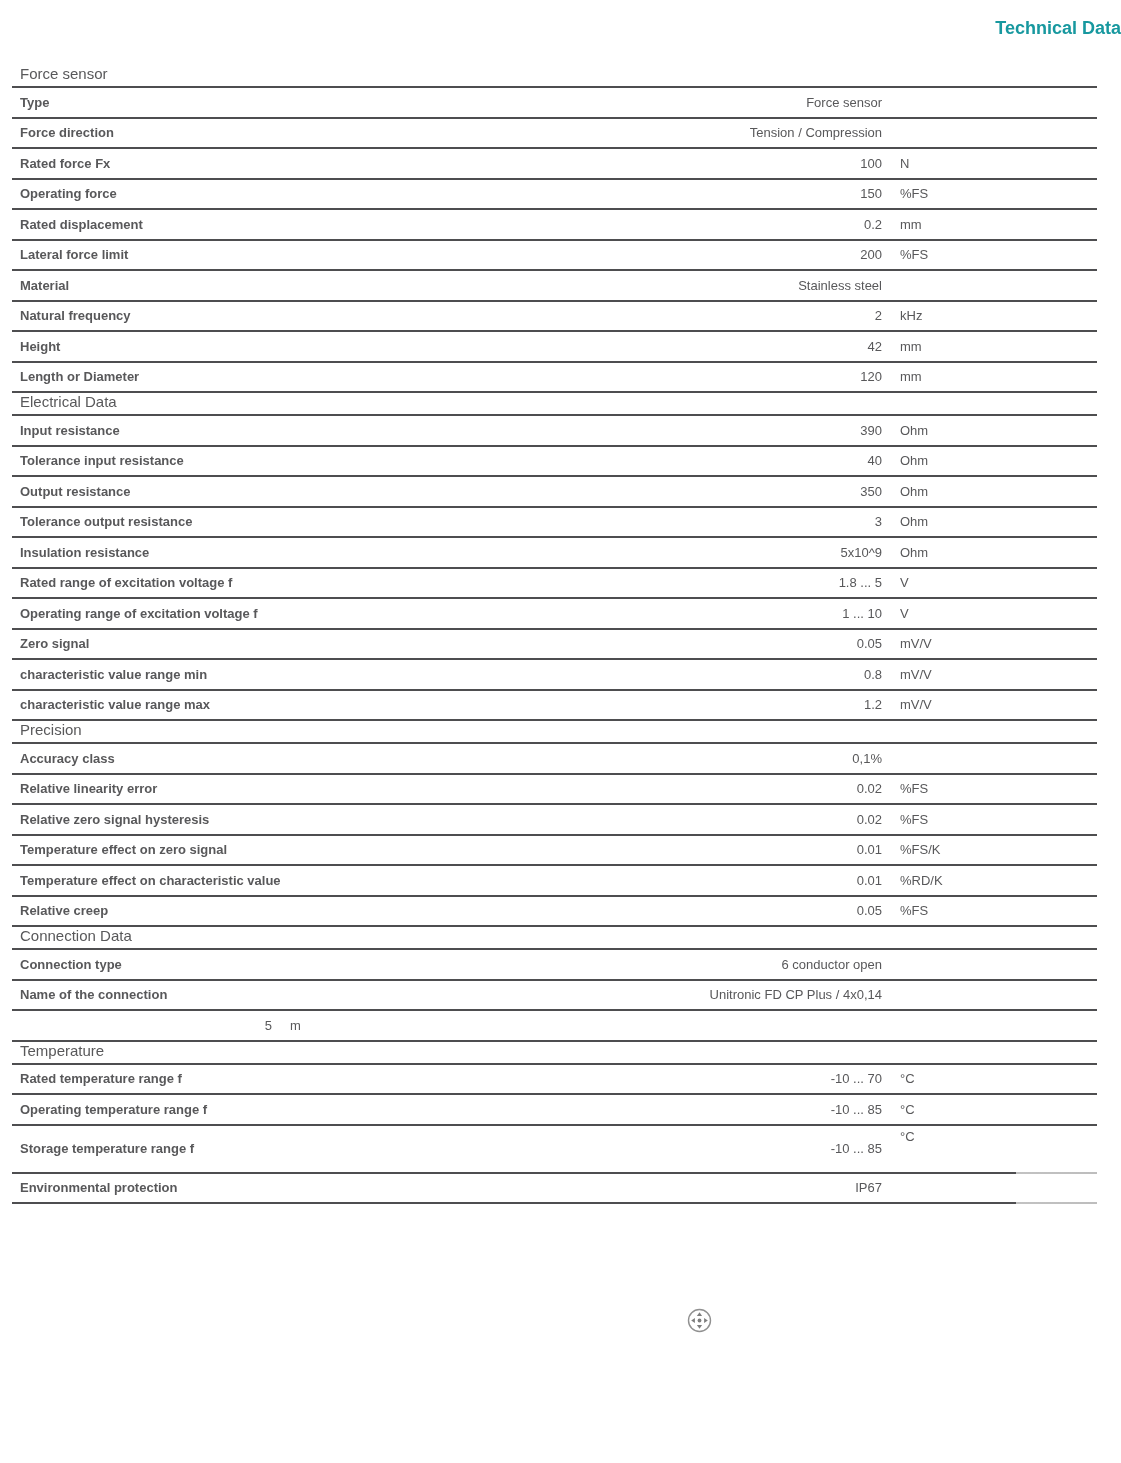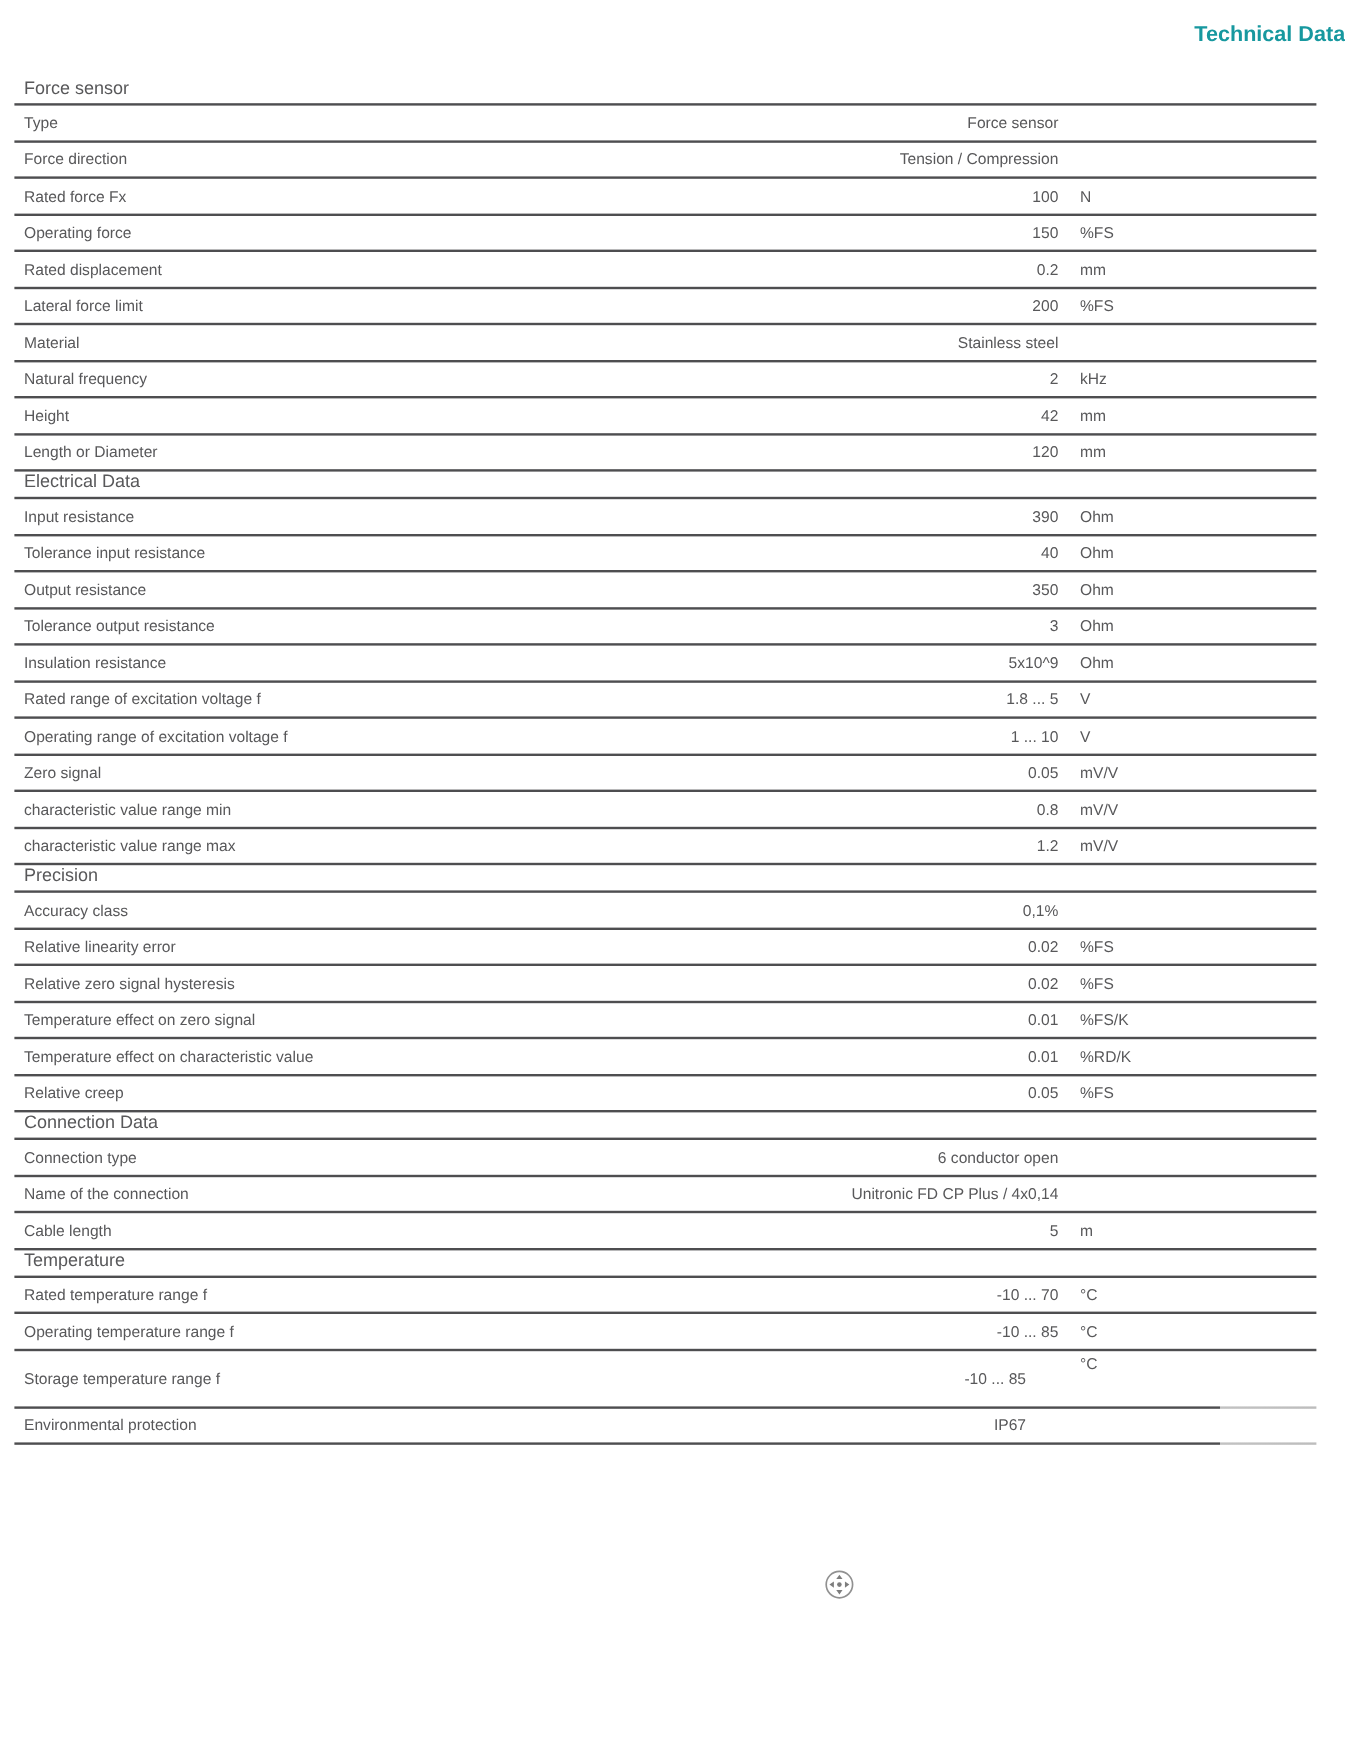--- a/index.html
+++ b/index.html
@@ -34,30 +34,29 @@
     border-bottom: 2px solid #4E4E50;
   }
   .row {
     display: flex;
     align-items: center;
     height: 30.5px;
     border-bottom: 2px solid #4E4E50;
     font-size: 13px;
     color: #58585A;
   }
-  .row .lbl  { flex: 1; padding-left: 8px; }
+  .row .lbl  { flex: 1; padding-left: 8px; font-weight: bold; }
   .row .val  { width: 260px; text-align: right; white-space: nowrap; }
   .row .unit { width: 215px; padding-left: 18px; white-space: nowrap; }
   .row.tall { height: 48px; }
   .row.tall .unit span { position: relative; top: -12px; }
   .row.fade-border {
     border-bottom: 2px solid;
     border-image: linear-gradient(to right,
       #4E4E50 0%, #4E4E50 92.5%, #C2C2C2 92.5%, #BDBDBD 100%) 1;
-    gap: 27px;
   }
   .autoscroll {
     position: absolute;
     left: 687px;
     top: 1308px;
     width: 25px;
     height: 25px;
   }
 </style>
 </head>
@@ -247,21 +246,20 @@
     <span class="unit"><span></span></span>
   </div>
 
   <div class="row">
     <span class="lbl">Name of the connection</span>
     <span class="val">Unitronic FD CP Plus / 4x0,14</span>
     <span class="unit"><span></span></span>
   </div>
 
   <div class="row">
-    <span class="lbl">Cable length</span>
     <span class="val">5</span>
     <span class="unit"><span>m</span></span>
   </div>
 </div>
   </section>
 
   <section class="spec-section">
     <h2 class="sec-h">Temperature</h2>
     <div class="rows">
   <div class="row">

